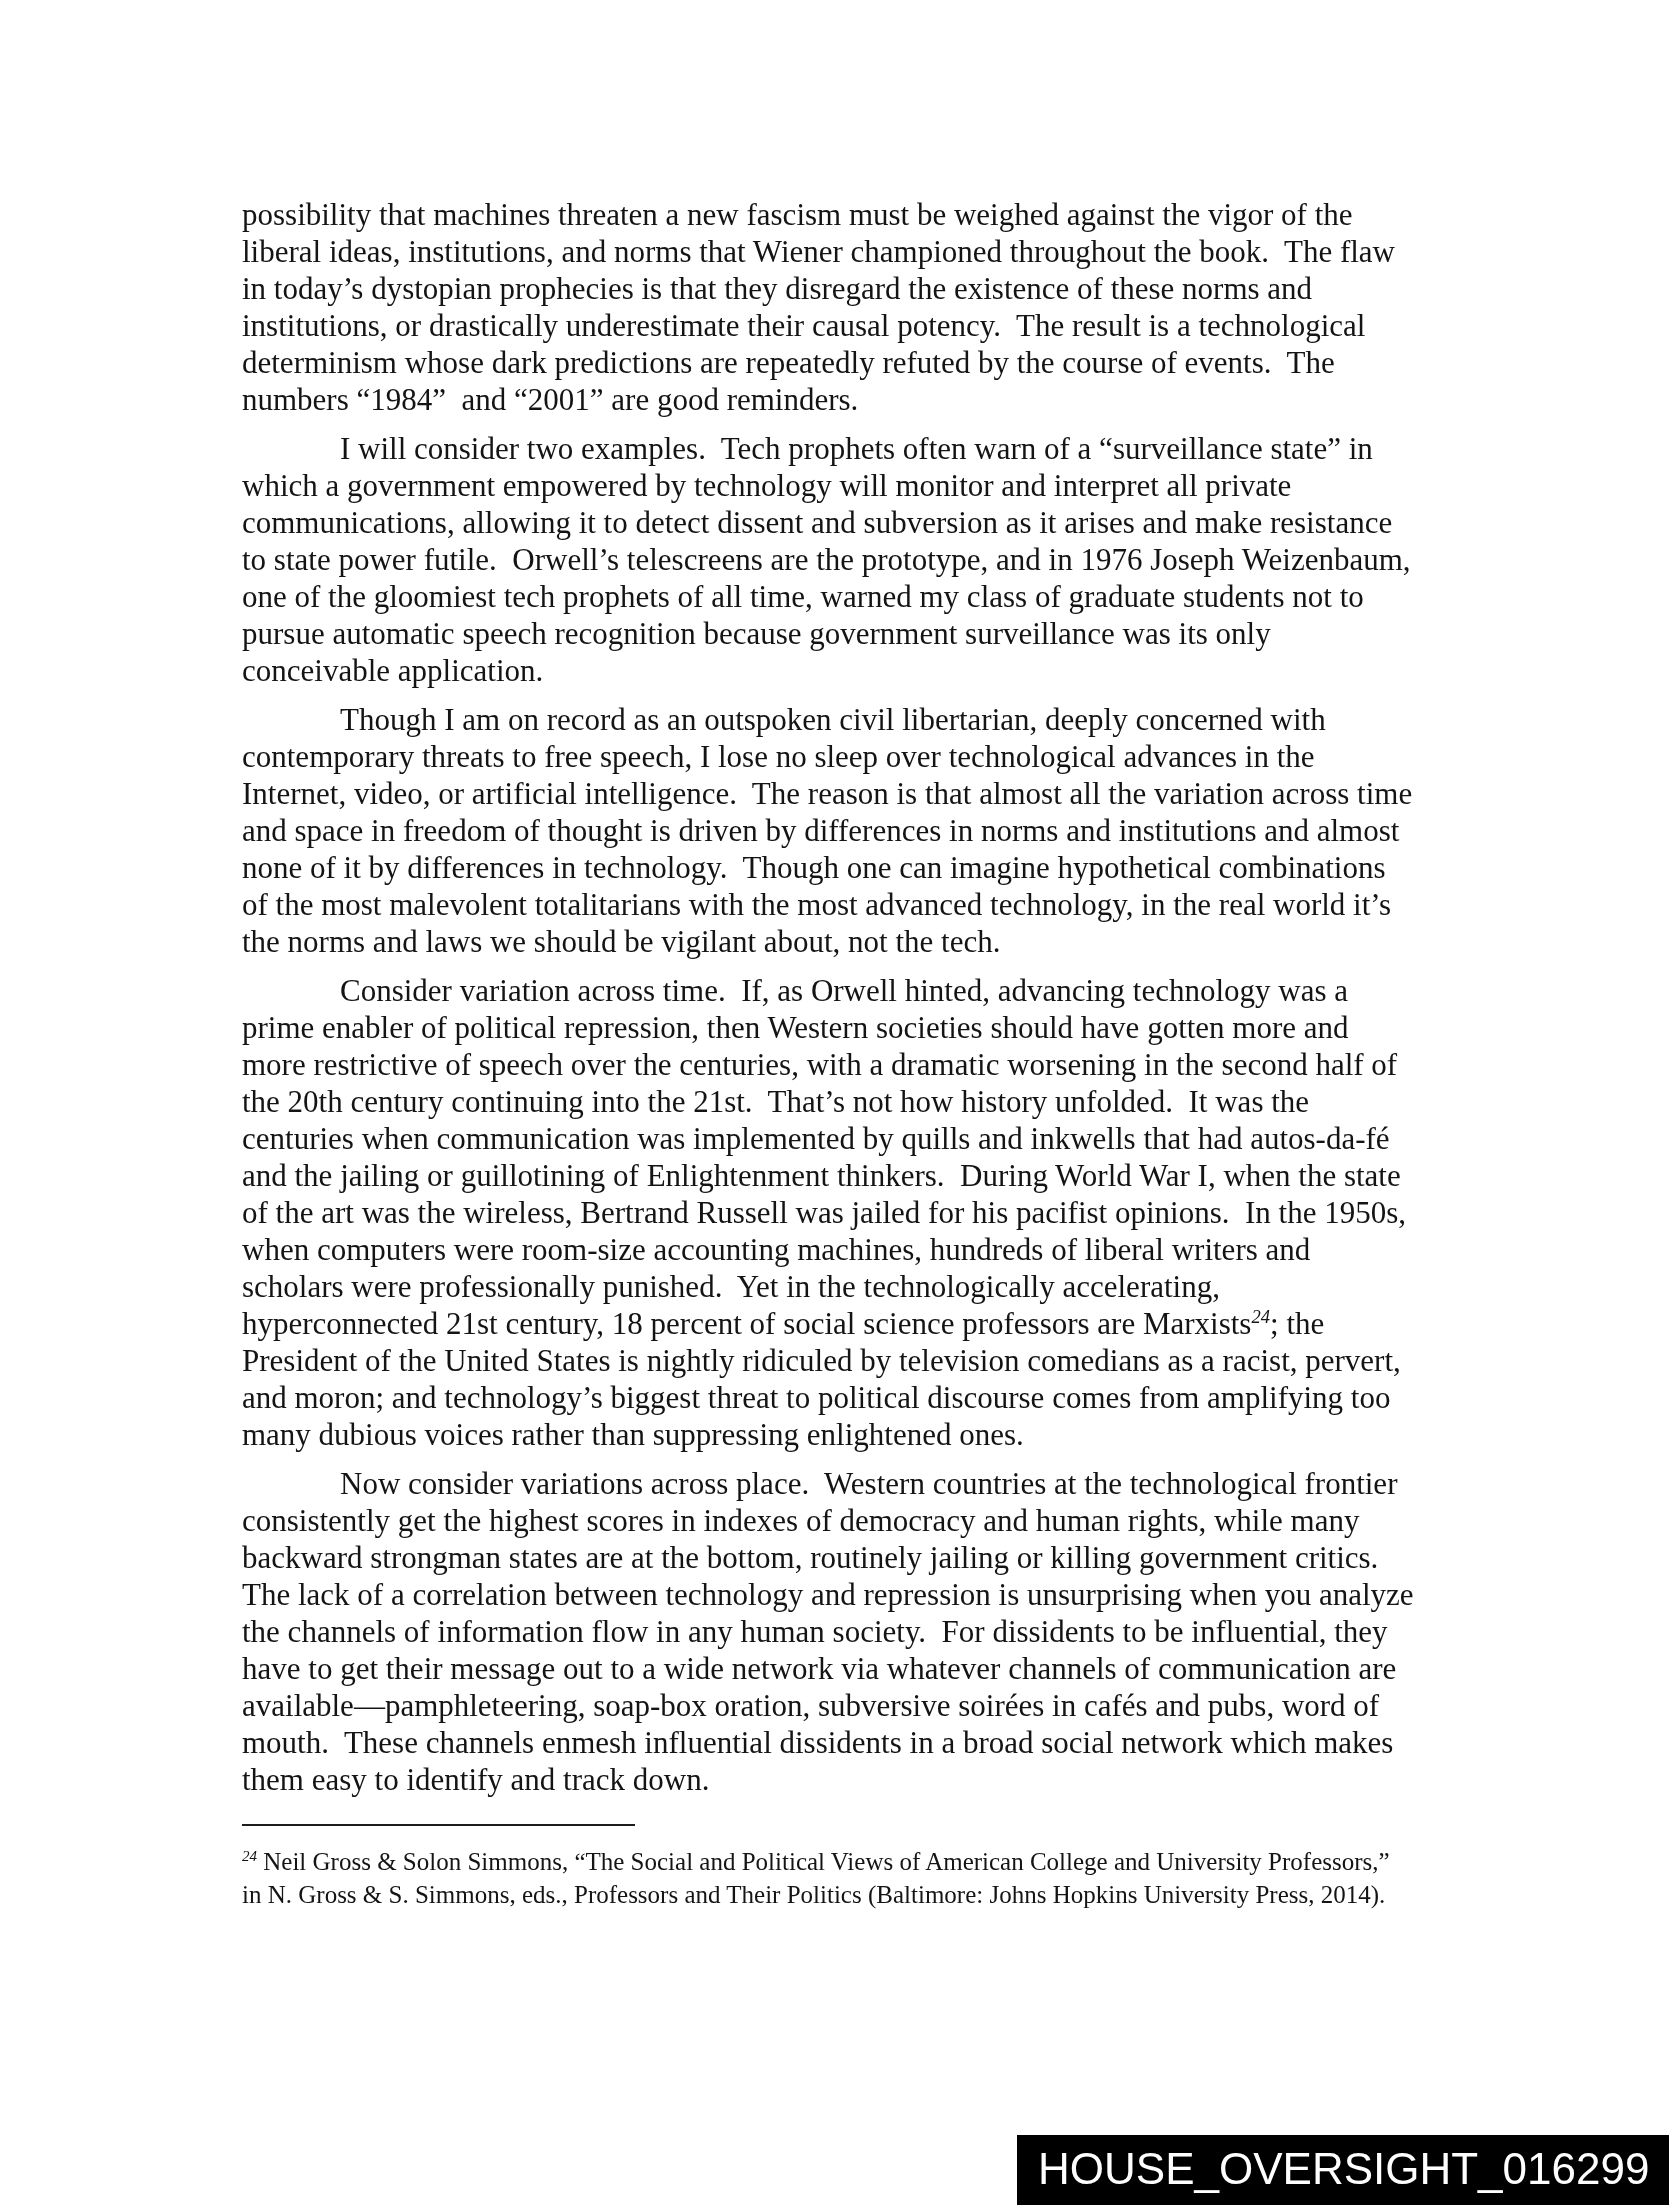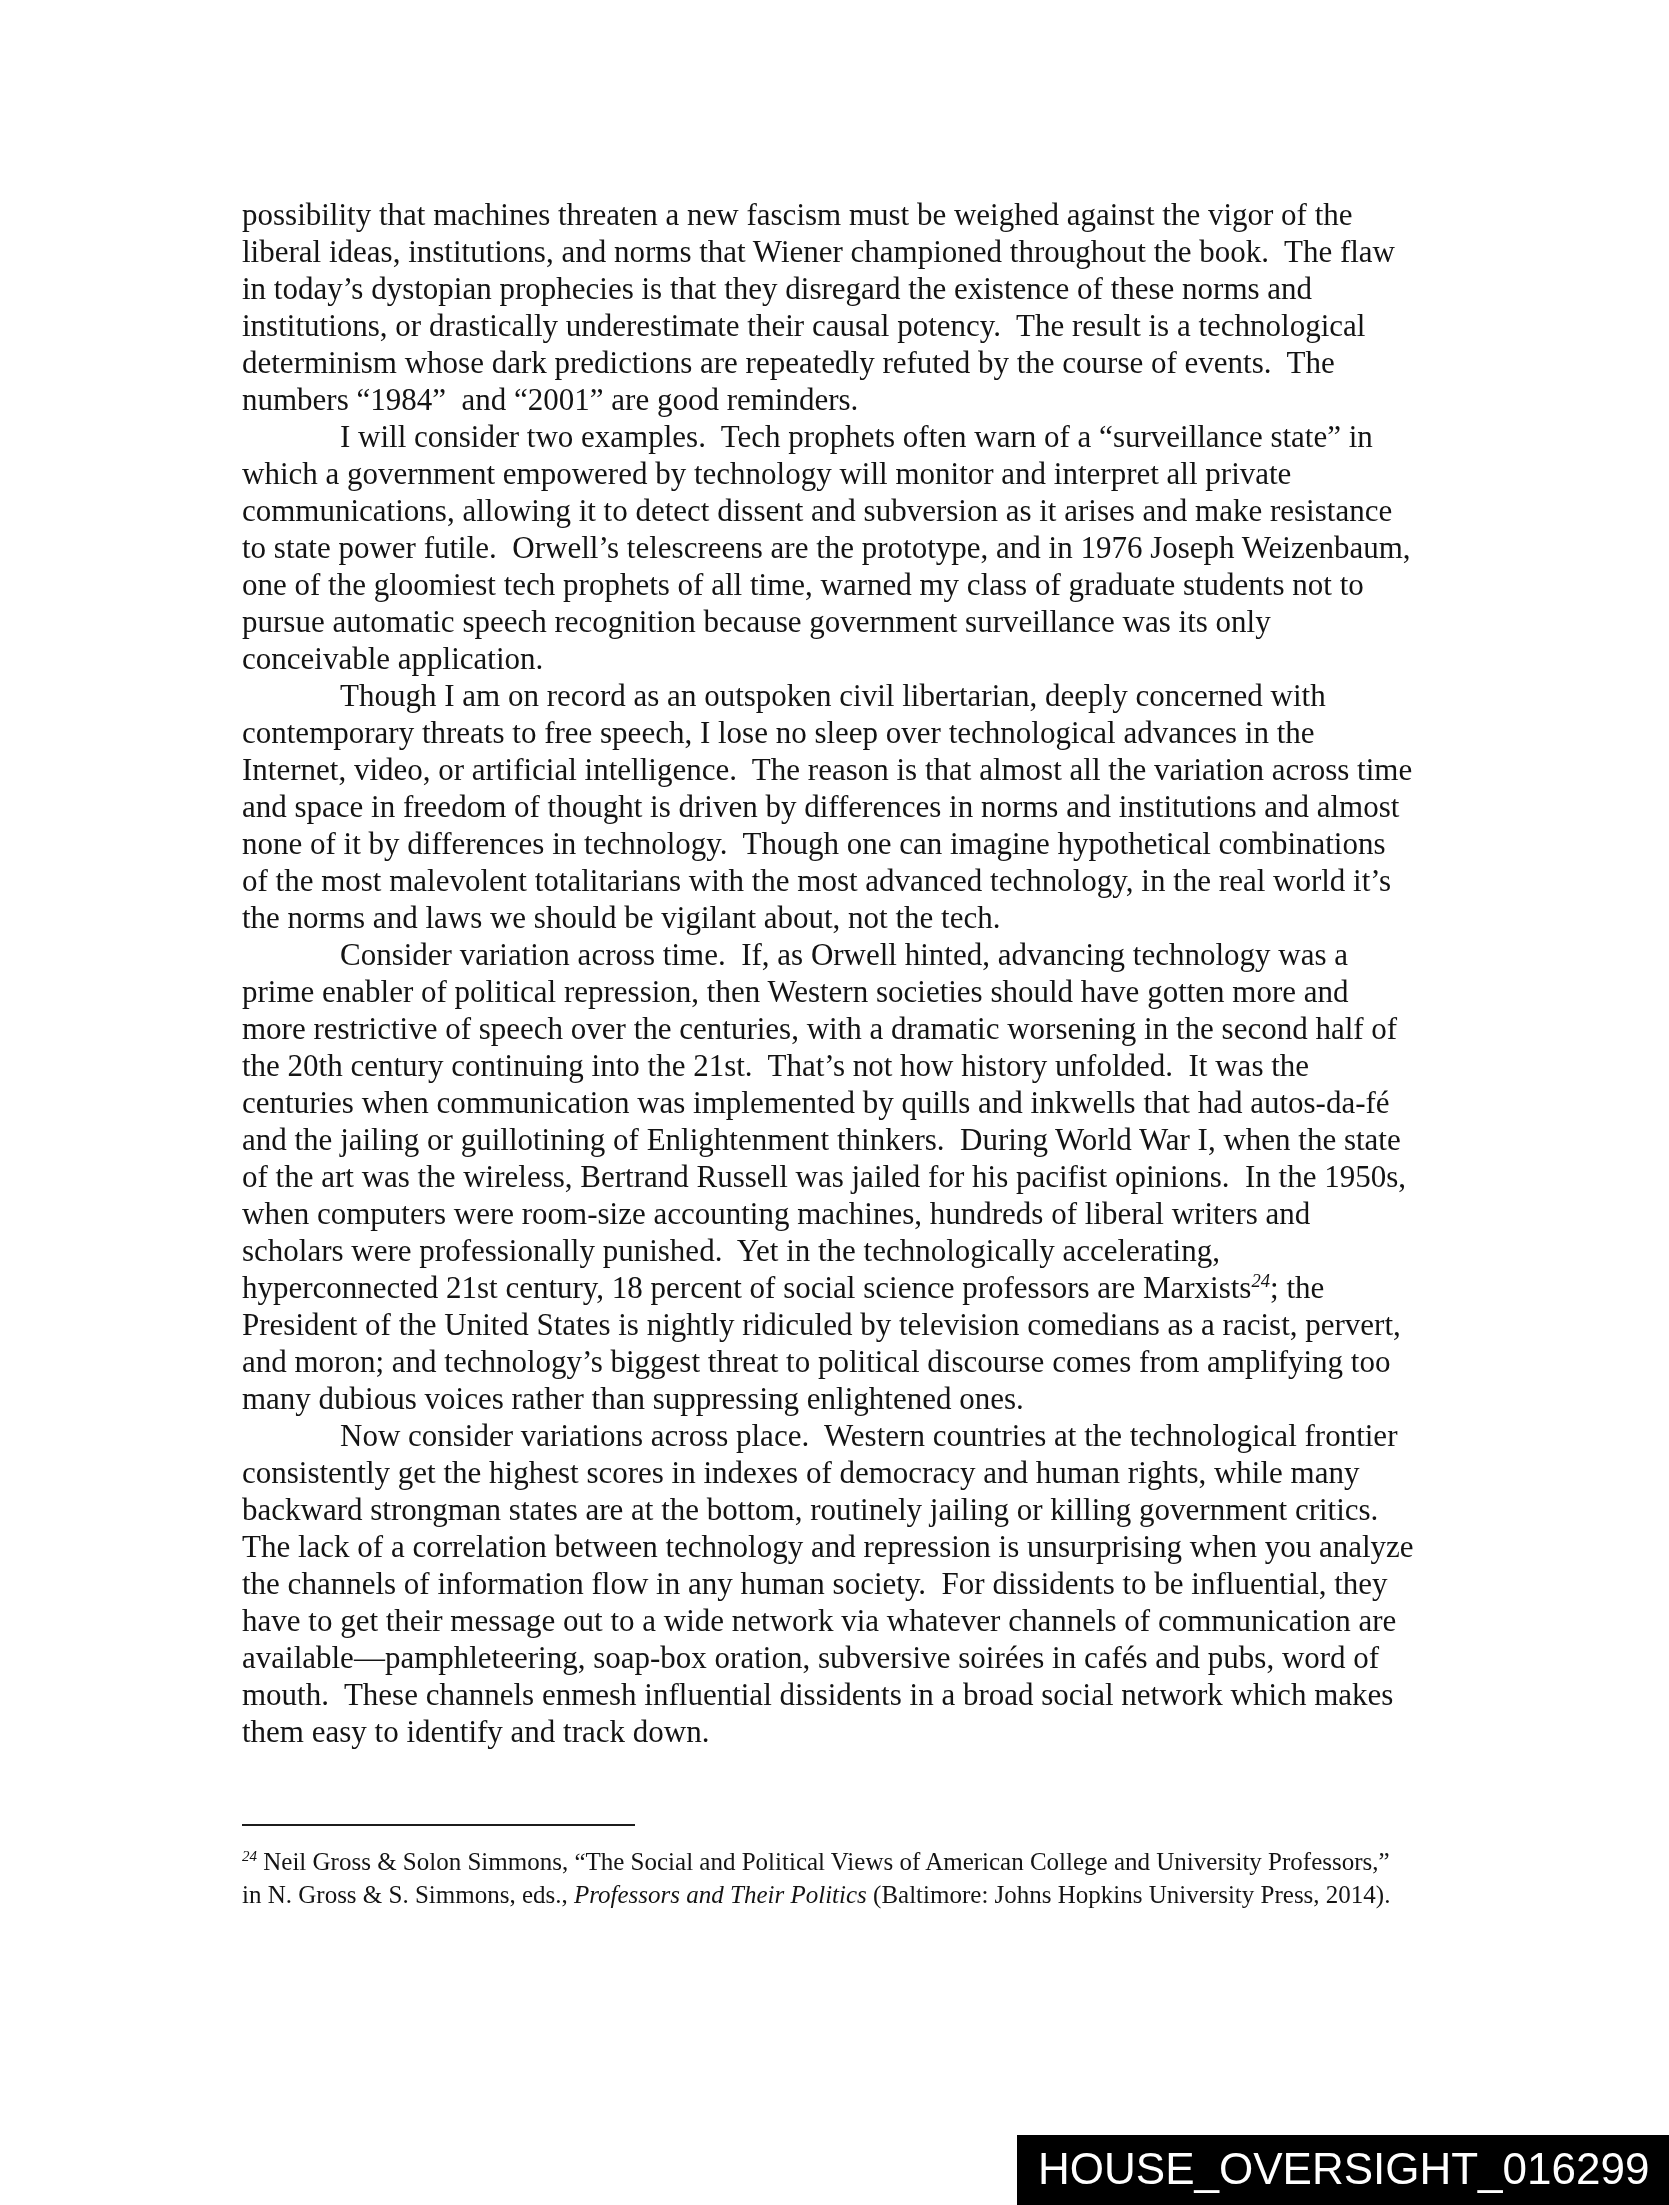--- a/index.html
+++ b/index.html
@@ -24,29 +24,29 @@
     font-size: 31px;
     line-height: 37px;
     text-align: left;
   }
   .para {
     margin: 0;
     white-space: pre-wrap;
   }
   .para.indented {
     text-indent: 98px;
+    margin-top: 12px;
   }
   sup.sup-run {
     font-size: 0.6em;
     vertical-align: super;
     line-height: 0;
     font-style: italic;
   }
   .italic-run {
-    font-style: italic;
     text-align: center;
   }
   .footnote-sep {
     position: absolute;
     left: 242px;
     top: 1824px;
     width: 393px;
     height: 0;
     border-top: 2px solid #1c1c1c;
   }

